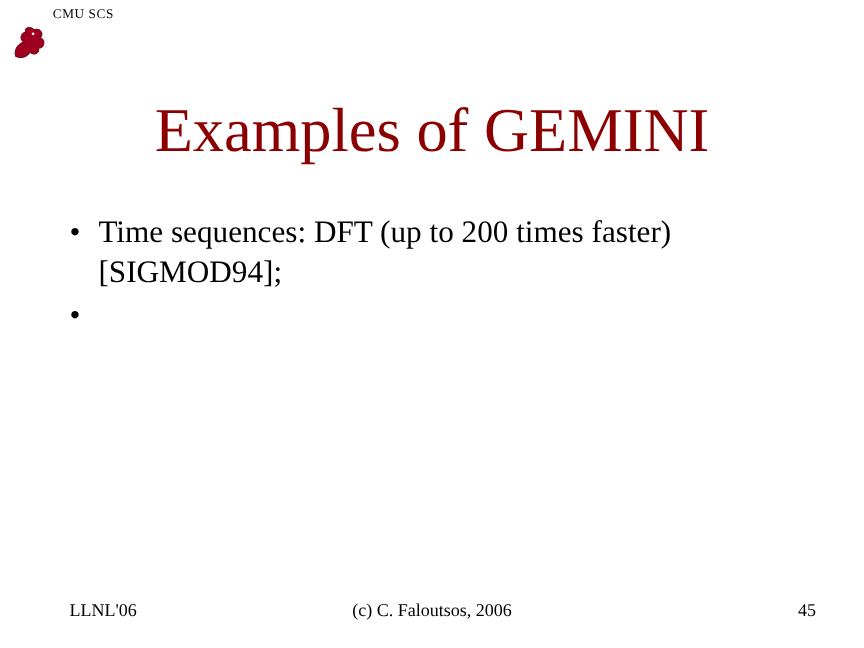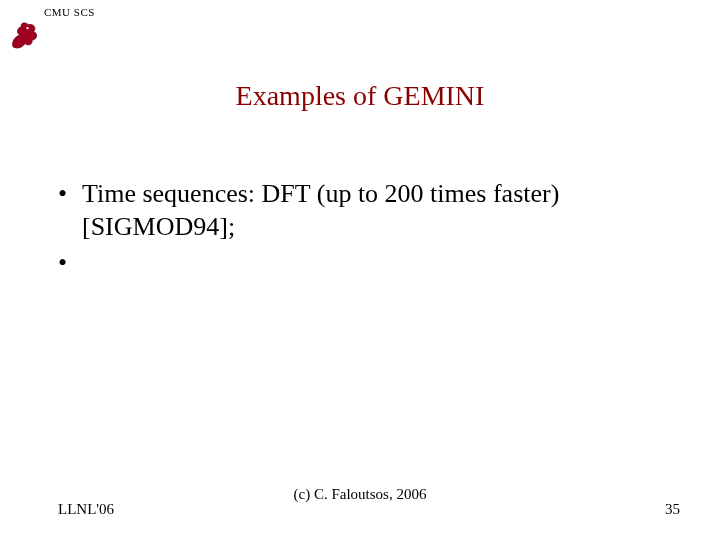--- a/index.html
+++ b/index.html
@@ -31,21 +31,21 @@
     left: 8px;
     width: 34px;
     height: 34px;
   }
   .title {
     position: absolute;
     top: 80px;
     left: 0;
     right: 0;
     text-align: center;
-    font-size: 28px;
+    font-size: 52px;
     color: #8b0000;
   }
   .bullets {
     position: absolute;
     top: 178px;
     left: 58px;
     right: 50px;
     font-size: 26px;
     line-height: 1.25;
   }
@@ -67,21 +67,21 @@
   .footer-left {
     position: absolute;
     left: 58px;
     bottom: 0;
   }
   .footer-center {
     position: absolute;
     left: 0;
     right: 0;
     text-align: center;
-    bottom: 15px;
+    bottom: 0;
   }
   .footer-right {
     position: absolute;
     right: 40px;
     bottom: 0;
   }
 </style>
 </head>
 <body>
 
@@ -104,14 +104,14 @@
     <span>Time sequences: DFT (up to 200 times faster) [SIGMOD94];</span>
   </div>
   <div class="bullet">
     <span class="dot">•</span>
   </div>
 </div>
 
 <div class="footer">
   <span class="footer-left">LLNL'06</span>
   <span class="footer-center">(c) C. Faloutsos, 2006</span>
-  <span class="footer-right">35</span>
+  <span class="footer-right">45</span>
 </div>
 
 </body></html>

